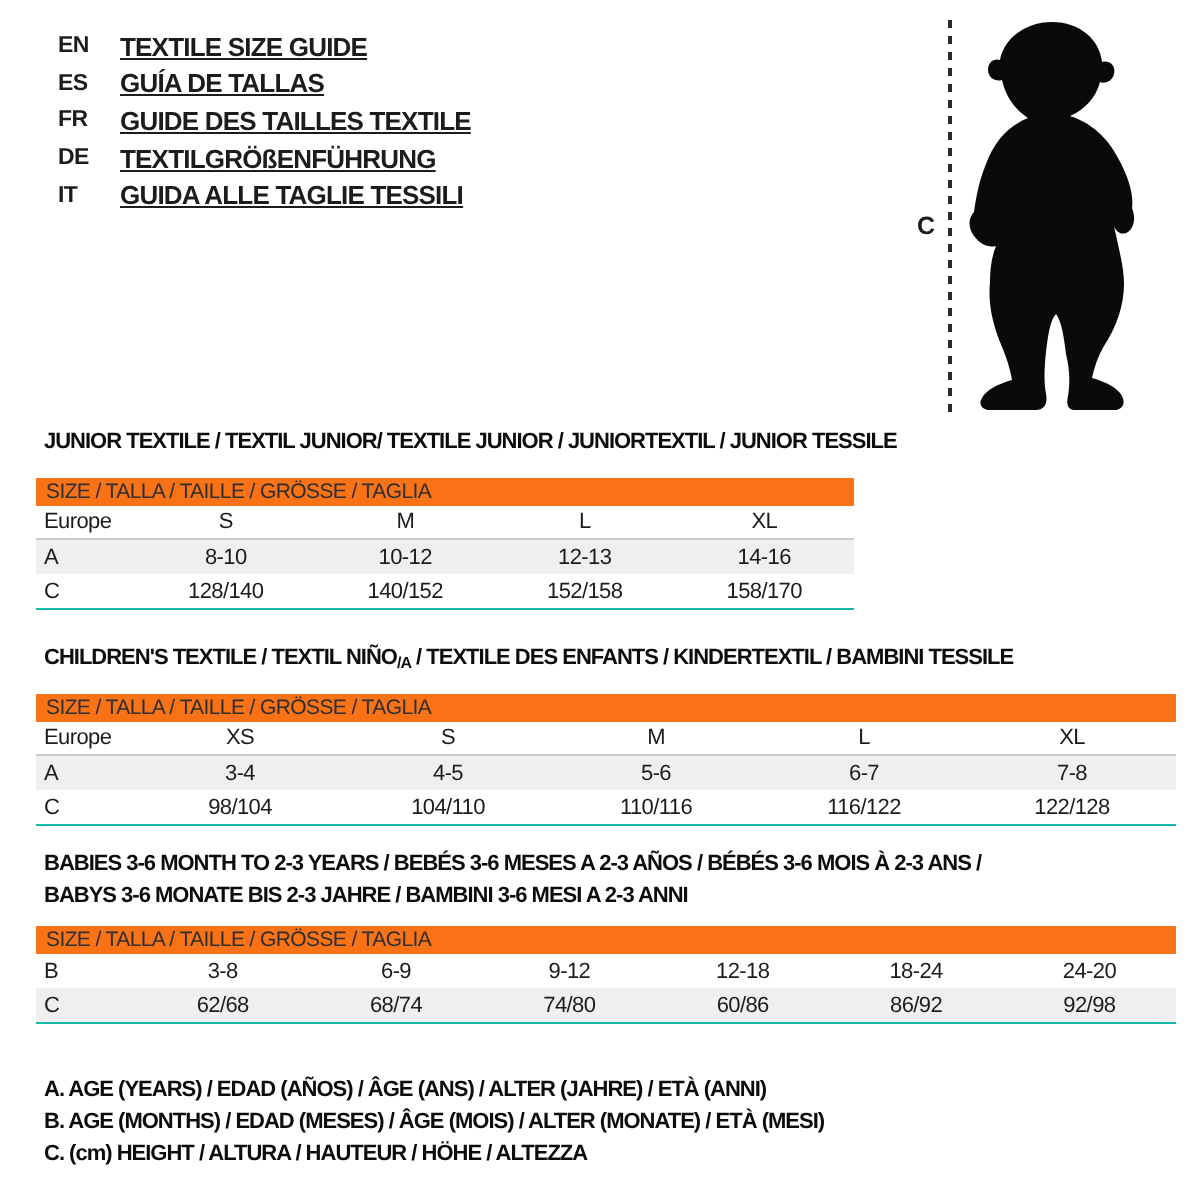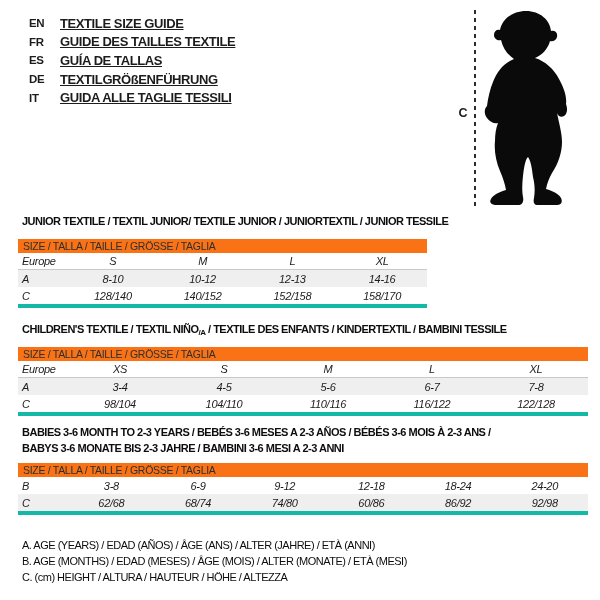--- a/index.html
+++ b/index.html
@@ -49,50 +49,50 @@
   
   .size-table { background: #ffffff; }
   .table-1 { left: 18px; top: 239px; width: 409px; }
   .table-2 { left: 18px; top: 347px; width: 570px; }
   .table-3 { left: 18px; top: 463px; width: 570px; }
   .size-bar {
     height: 14px; background: #f97316;
     font-size: 10.5px; line-height: 14px; letter-spacing: -0.3px;
     padding-left: 5px; color: #2e2e2e; white-space: nowrap; overflow: hidden;
   }
-  .t-body { border-bottom: 4px solid #14b8a6; font-style: italic; }
+  .t-body { border-bottom: 1px solid #14b8a6; }
   .t-row { display: flex; height: 17px; align-items: center; font-size: 11px; letter-spacing: -0.3px; }
   .t-row--header { border-bottom: 1px solid #c9c9c9; }
   .t-row--shaded { background: #efefef; }
   .t-cell { flex: 1; text-align: center; white-space: nowrap; }
   .t-cell--label { flex: 0 0 50px; text-align: left; padding-left: 4px; }
 
   
   .legend { left: 22px; top: 537px; }
   .legend-line {
-    height: 16.2px; font-weight: 400; font-size: 11px;
+    height: 16.2px; font-weight: 700; font-size: 11px;
     letter-spacing: -0.5px; white-space: nowrap; color: #0d0d0d;
     display: flex; align-items: center;
   }
 </style>
 </head>
 <body>
 
 <div class="abs lang-list">
   <div class="lang-row">
     <span class="lang-code">EN</span>
     <span class="lang-title">TEXTILE SIZE GUIDE</span>
   </div>
   <div class="lang-row">
+    <span class="lang-code">ES</span>
+    <span class="lang-title">GUÍA DE TALLAS</span>
+  </div>
+  <div class="lang-row">
     <span class="lang-code">FR</span>
     <span class="lang-title">GUIDE DES TAILLES TEXTILE</span>
-  </div>
-  <div class="lang-row">
-    <span class="lang-code">ES</span>
-    <span class="lang-title">GUÍA DE TALLAS</span>
   </div>
   <div class="lang-row">
     <span class="lang-code">DE</span>
     <span class="lang-title">TEXTILGRÖßENFÜHRUNG</span>
   </div>
   <div class="lang-row">
     <span class="lang-code">IT</span>
     <span class="lang-title">GUIDA ALLE TAGLIE TESSILI</span>
   </div>
 </div>

